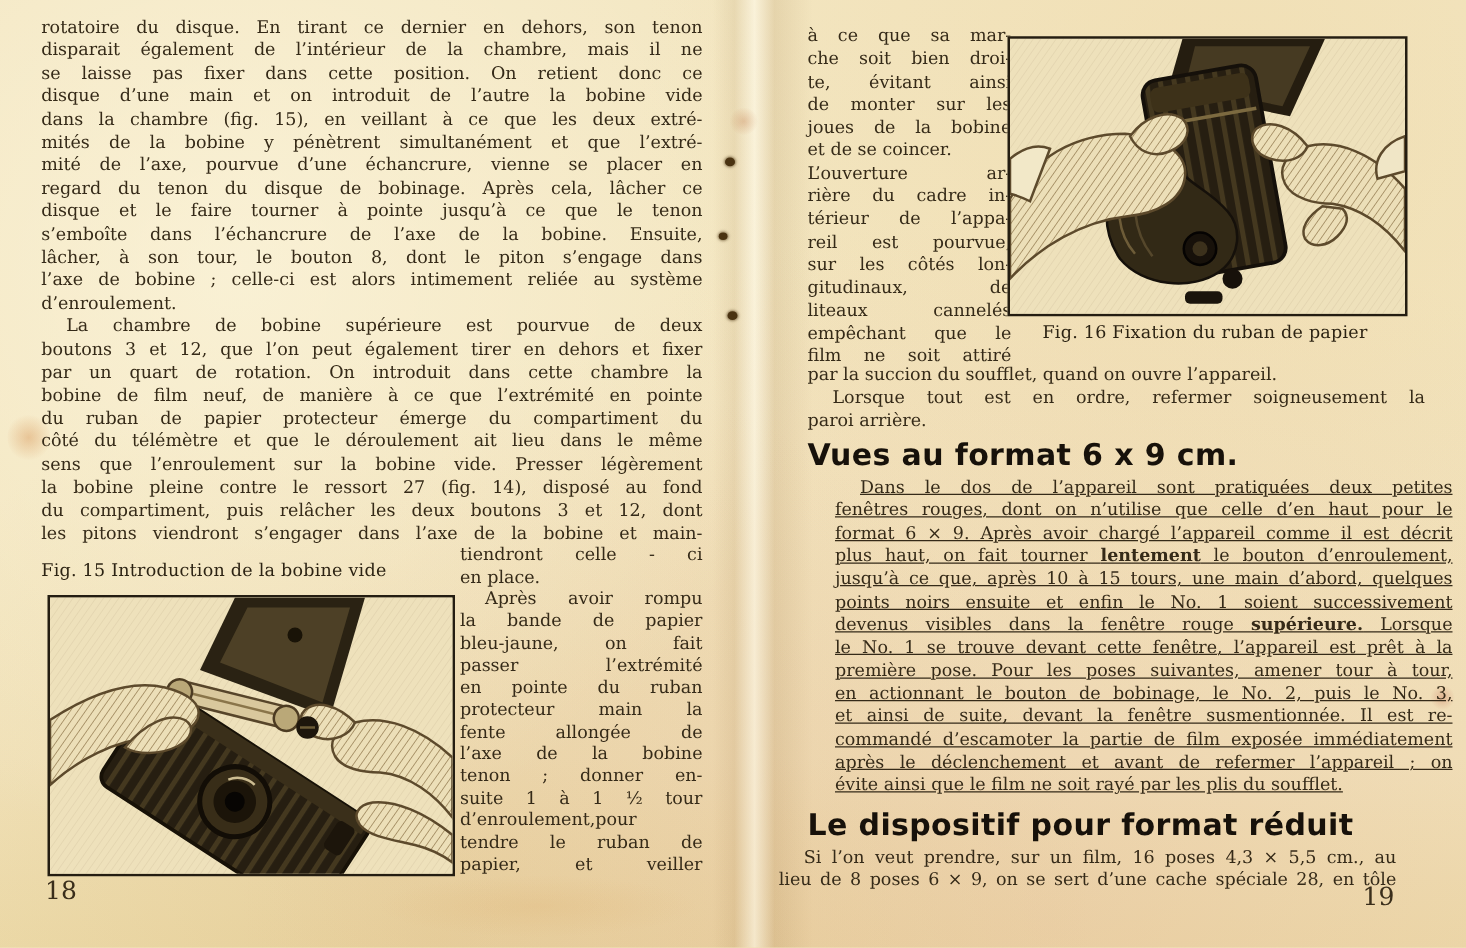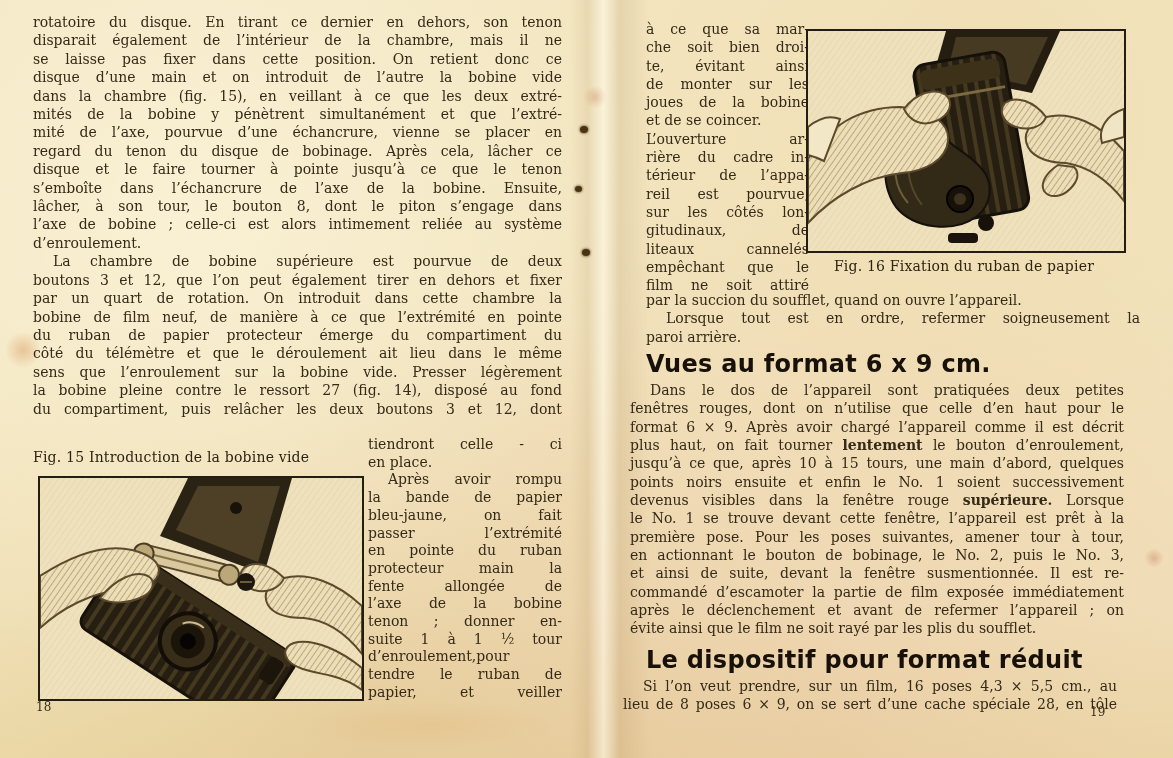--- a/index.html
+++ b/index.html
@@ -44,41 +44,41 @@
     line-height:inherit;
   }
   .line.end{text-align-last:left;}
   .line.indent{text-indent:20px;}
   .line b{font-weight:bold;}
 
   .main-left{left:33px;top:13px;width:529px;line-height:18.4px;}
   .col-left{left:368px;top:436px;width:194px;line-height:17.7px;}
   .col-right{left:646px;top:20px;width:163px;line-height:18.3px;}
   .after-fig{left:646px;top:291px;width:494px;line-height:18.3px;}
-  .sec1{left:630px;top:381px;width:494px;line-height:18.35px;}
+  .sec1{left:668px;top:381px;width:494px;line-height:18.35px;text-decoration:underline;}
   .sec2{left:623px;top:677px;width:494px;line-height:18.3px;}
 
   .caption{position:absolute;font-weight:normal;font-size:14px;color:#2c2313;letter-spacing:0.2px;}
   .fig15-cap{left:33px;top:449px;}
   .fig16-cap{left:806px;top:258px;width:316px;text-align:center;}
 
   .heading{
     position:absolute;margin:0;
     font-family:"DejaVu Sans", sans-serif;font-weight:bold;
     font-size:24px;color:#17110a;letter-spacing:0.3px;
   }
   .h1pos{left:646px;top:350px;}
   .h2pos{left:646px;top:646px;}
 
   .fig{position:absolute;margin:0;background:#eee1bc;}
   .fig15{left:38px;top:476px;width:322px;height:221px;border:2px solid #241d11;}
   .fig16{left:806px;top:29px;width:316px;height:220px;border:2px solid #241d11;}
   .fig svg{display:block;width:100%;height:100%;}
 
-  .pagenum{position:absolute;font-size:12px;color:#3a2e1b;}
+  .pagenum{position:absolute;font-size:20px;color:#3a2e1b;}
   .left-num{left:36px;top:700px;}
   .right-num{left:1090px;top:705px;}
 </style>
 </head>
 <body>
 
 <div class="sheet">
   <div class="gutter"></div>
   <div class="spot s1"></div>
   <div class="spot s2"></div>
@@ -105,20 +105,21 @@
         <div class="line end">d’enroulement.</div>
         <div class="line indent">La chambre de bobine supérieure est pourvue de deux</div>
         <div class="line">boutons 3 et 12, que l’on peut également tirer en dehors et fixer</div>
         <div class="line">par un quart de rotation.  On introduit dans cette chambre la</div>
         <div class="line">bobine de film neuf, de manière à ce que l’extrémité en pointe</div>
         <div class="line">du ruban de papier protecteur émerge du compartiment du</div>
         <div class="line">côté du télémètre et que le déroulement ait lieu dans le même</div>
         <div class="line">sens que l’enroulement sur la bobine vide.  Presser légèrement</div>
         <div class="line">la bobine pleine contre le ressort 27 (fig. 14), disposé au fond</div>
         <div class="line">du compartiment, puis relâcher les deux boutons 3 et 12, dont</div>
+        <div class="line">les pitons viendront s’engager dans l’axe de la bobine et main-</div>
       </div>
 
     <div class="caption fig15-cap">Fig. 15  Introduction de la bobine vide</div>
 
     <figure class="fig fig15">
       <svg viewBox="0 0 322 221" preserveAspectRatio="none">
         <defs>
           <pattern id="h15" width="5" height="5" patternUnits="userSpaceOnUse" patternTransform="rotate(35)">
             <rect width="5" height="5" fill="#ecdfb8"></rect>
             <line x1="0" y1="0" x2="0" y2="5" stroke="#8a7044" stroke-width="1"></line>

